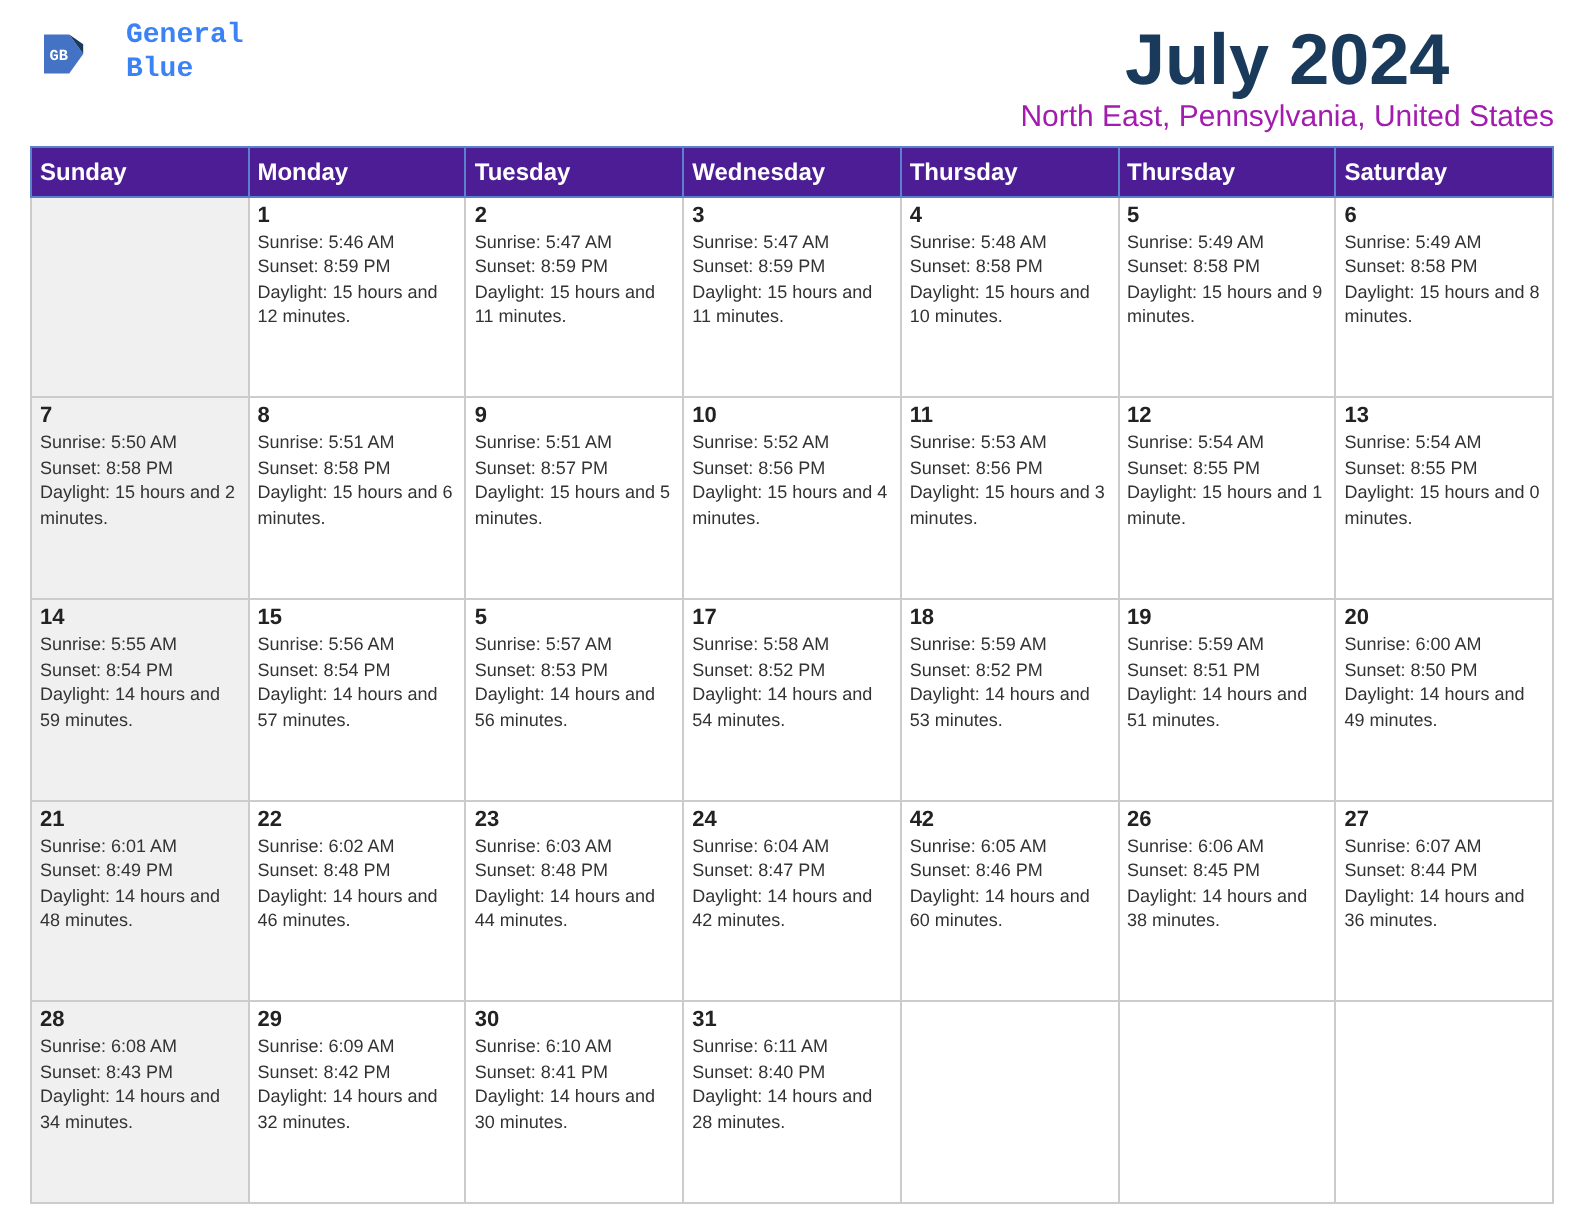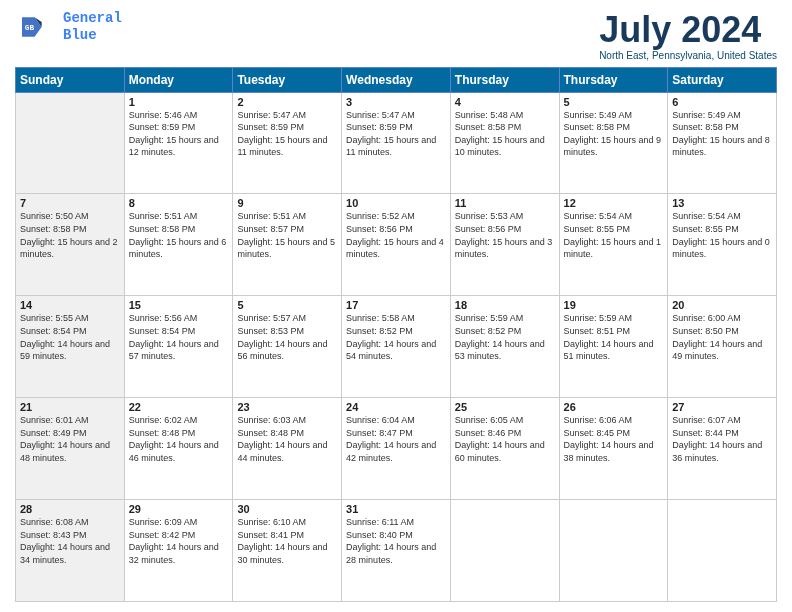--- a/index.html
+++ b/index.html
@@ -36,41 +36,41 @@
       line-height: 1.2;
     }
     .logo-text span {
       display: block;
     }
     .logo-icon {
       width: 28px;
       height: 28px;
     }
     .title-block {
-      text-align: left;
+      text-align: center;
     }
     .main-title {
       font-size: 36px;
       font-weight: bold;
       color: #1a3a5c;
       line-height: 1.1;
     }
     .subtitle {
-      font-size: 10px;
-      color: #0c4a6e;
+      font-size: 15px;
+      color: #a21caf;
       font-weight: normal;
     }
     .calendar {
       width: 100%;
       border-collapse: collapse;
       flex: 1;
       table-layout: fixed;
     }
     .calendar thead tr th {
-      background: #0369a1;
+      background: #4c1d95;
       color: #fff;
       font-size: 12px;
       font-weight: bold;
       padding: 5px 4px;
       text-align: left;
       border: 1px solid #5a82cc;
     }
     .calendar tbody tr td {
       border: 1px solid #ccc;
       vertical-align: top;
@@ -328,21 +328,21 @@
           </td>
           <td>
             <span class="day-number">24</span>
           <div class="day-info">
             <span>Sunrise: 6:04 AM</span><br>
             <span>Sunset: 8:47 PM</span><br>
             <span>Daylight: 14 hours and 42 minutes.</span>
           </div>
           </td>
           <td>
-            <span class="day-number">25</span>
+            <span class="day-number">42</span>
           <div class="day-info">
             <span>Sunrise: 6:05 AM</span><br>
             <span>Sunset: 8:46 PM</span><br>
             <span>Daylight: 14 hours and 60 minutes.</span>
           </div>
           </td>
           <td>
             <span class="day-number">26</span>
           <div class="day-info">
             <span>Sunrise: 6:06 AM</span><br>

